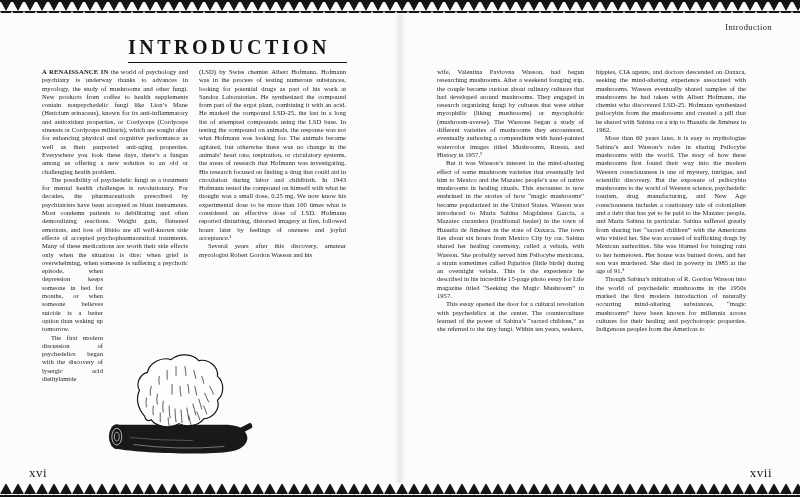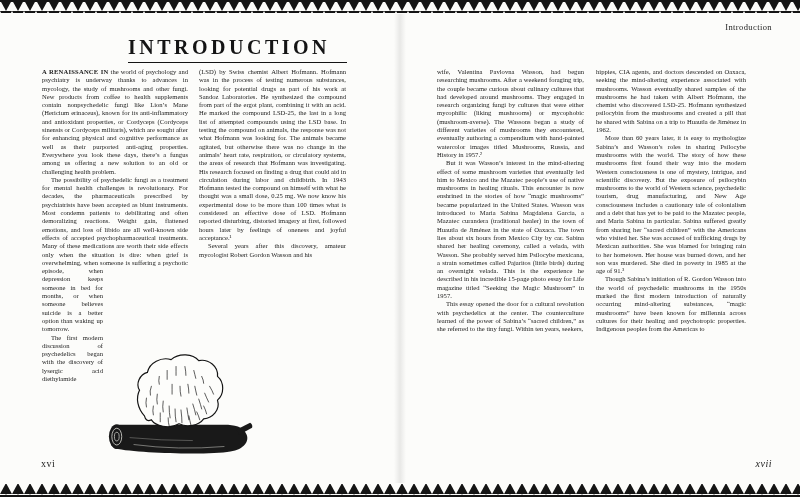--- a/index.html
+++ b/index.html
@@ -52,24 +52,24 @@
   .col-right-1 { left: 437px; width: 147px; }
   .col-right-2 { left: 596px; width: 150px; }
 
   .wrap-spacer { float: right; width: 80px; height: 172px; margin-left: 5px; }
 
   .illustration {
     position: absolute; left: 100px; top: 346px; width: 158px; height: 120px;
   }
 
   .pagenum {
-    position: absolute; bottom: 28px; font-size: 10px; letter-spacing: 0.5px; margin-left: 12px;
+    position: absolute; bottom: 16px; font-size: 13px; letter-spacing: 0.5px;
   }
   .pagenum.left { left: 29px; }
-  .pagenum.right { right: 28px; font-style: italic; }
+  .pagenum.right { right: 28px; }
 </style>
 </head>
 <body>
 
 <div>
 
   <svg class="border-band top" viewBox="0 0 800 14" preserveAspectRatio="none" aria-hidden="true">
     <defs>
       <pattern id="tri-down" width="12" height="11" patternUnits="userSpaceOnUse">
         <path d="M0 0 L6 11 L12 0 Z" fill="#141414"></path>

